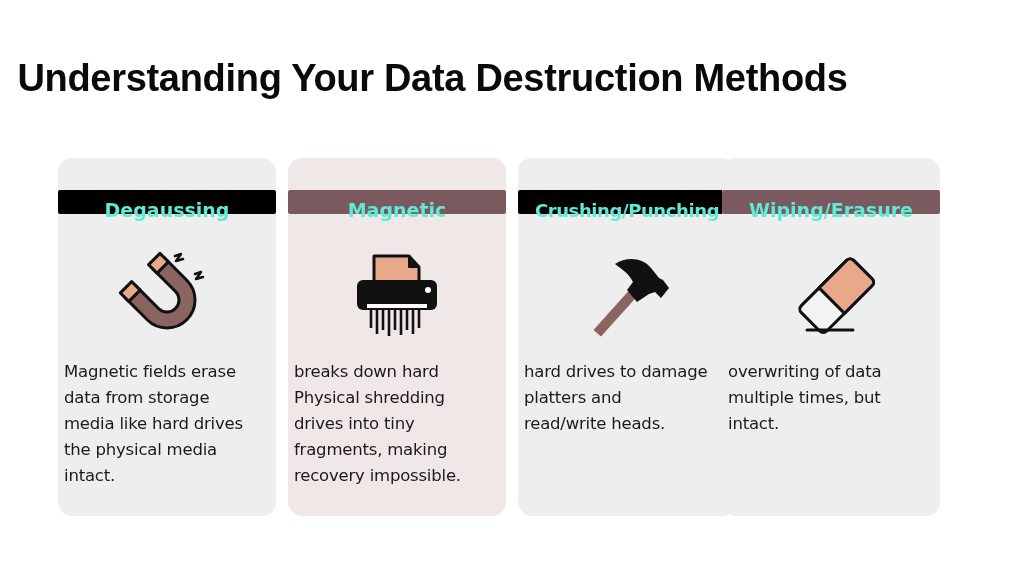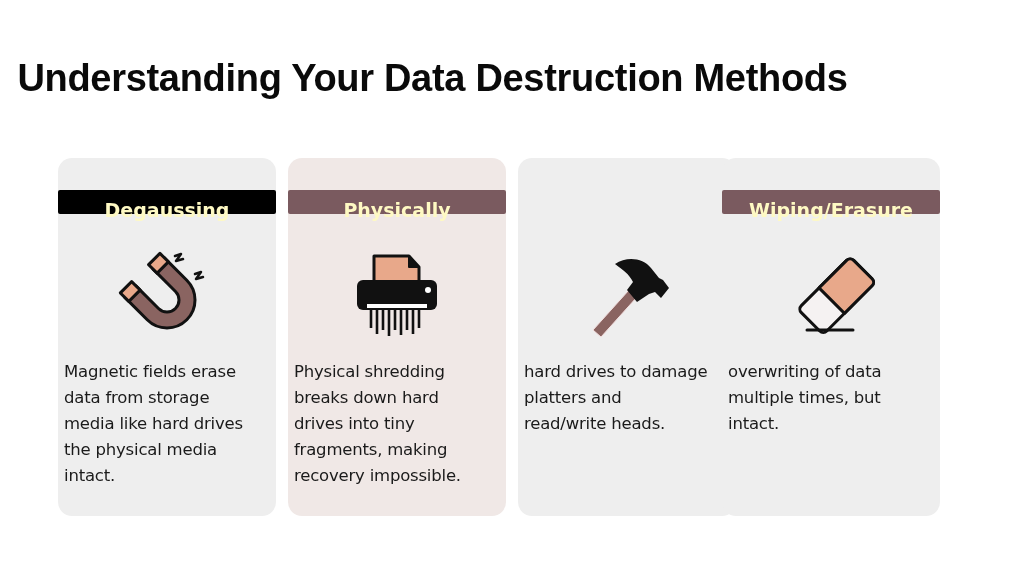--- a/index.html
+++ b/index.html
@@ -39,21 +39,21 @@
   .card.c3 { left: 518px; }
   .card.c4 { left: 722px; }
 
   .card-header {
     position: absolute;
     left: 0;
     top: 32px;
     width: 218px;
     height: 24px;
     border-radius: 2px;
-    color: #fef9c3;
+    color: #5eead4;
     font-family: "DejaVu Sans", sans-serif;
     font-weight: 700;
     font-size: 19px;
     line-height: 41px;
     text-align: center;
     white-space: nowrap;
   }
   .card-header.tight { font-size: 18px; letter-spacing: -0.4px; }
 
   .card-icon {
@@ -100,21 +100,21 @@
   <div class="card-desc">
     <div>Magnetic fields erase</div>
     <div>data from storage</div>
     <div>media like hard drives</div>
     <div>the physical media</div>
     <div>intact.</div>
   </div>
 </div>
 
 <div class="card c2" style="background:#f0e8e6;">
-  <div class="card-header" style="background:#7a5a5f;">Physically</div>
+  <div class="card-header" style="background:#7a5a5f;">Magnetic</div>
   <div class="card-icon">
     <svg viewBox="0 0 100 90" xmlns="http://www.w3.org/2000/svg">
 
       <path d="M27 6 L62 6 L72 17 L72 34 L27 34 Z" fill="#e8a88a" stroke="#111" stroke-width="3" stroke-linejoin="round"></path>
       <path d="M62 6 L62 17 L72 17" fill="#111" stroke="#111" stroke-width="2" stroke-linejoin="round"></path>
 
       <rect x="10" y="30" width="80" height="30" rx="6" fill="#111"></rect>
       <circle cx="81" cy="40" r="3" fill="#ffffff"></circle>
       <rect x="20" y="54" width="60" height="4" fill="#ffffff"></rect>
 
@@ -125,29 +125,30 @@
         <line x1="42" y1="58" x2="42" y2="86"></line>
         <line x1="48" y1="58" x2="48" y2="80"></line>
         <line x1="54" y1="58" x2="54" y2="85"></line>
         <line x1="60" y1="58" x2="60" y2="80"></line>
         <line x1="66" y1="58" x2="66" y2="84"></line>
         <line x1="72" y1="58" x2="72" y2="78"></line>
       </g>
     </svg>
   </div>
   <div class="card-desc">
+    <div>breaks down hard</div>
     <div>Physical shredding</div>
-    <div>breaks down hard</div>
     <div>drives into tiny</div>
     <div>fragments, making</div>
     <div>recovery impossible.</div>
   </div>
 </div>
 
 <div class="card c3" style="background:#eeeeee;">
+  <div class="card-header tight" style="background:#000000;">Crushing/Punching</div>
   <div class="card-icon">
     <svg viewBox="0 0 100 90" xmlns="http://www.w3.org/2000/svg">
 
       <path d="M16 80 L52 40 L60 47 L24 87 Z" fill="#8a6461" stroke="#f3dede" stroke-width="1" stroke-linejoin="round"></path>
 
       <path d="M38 14 C50 6 66 8 74 18 L82 28 L86 30 L92 38 L84 48 L78 42 L72 44 L60 52 L50 40 L56 32 C52 24 46 20 38 14 Z" fill="#111"></path>
     </svg>
   </div>
   <div class="card-desc">
     <div>hard drives to damage</div>

